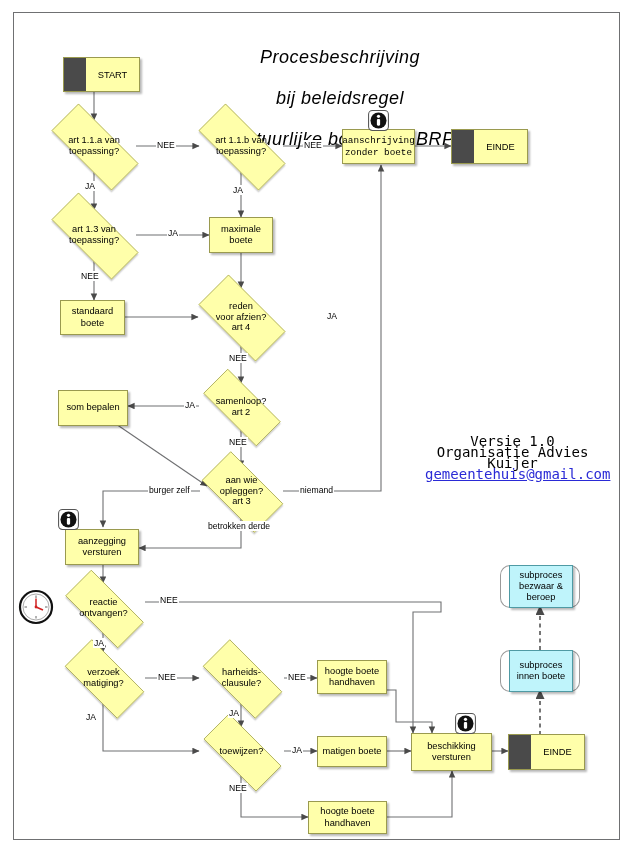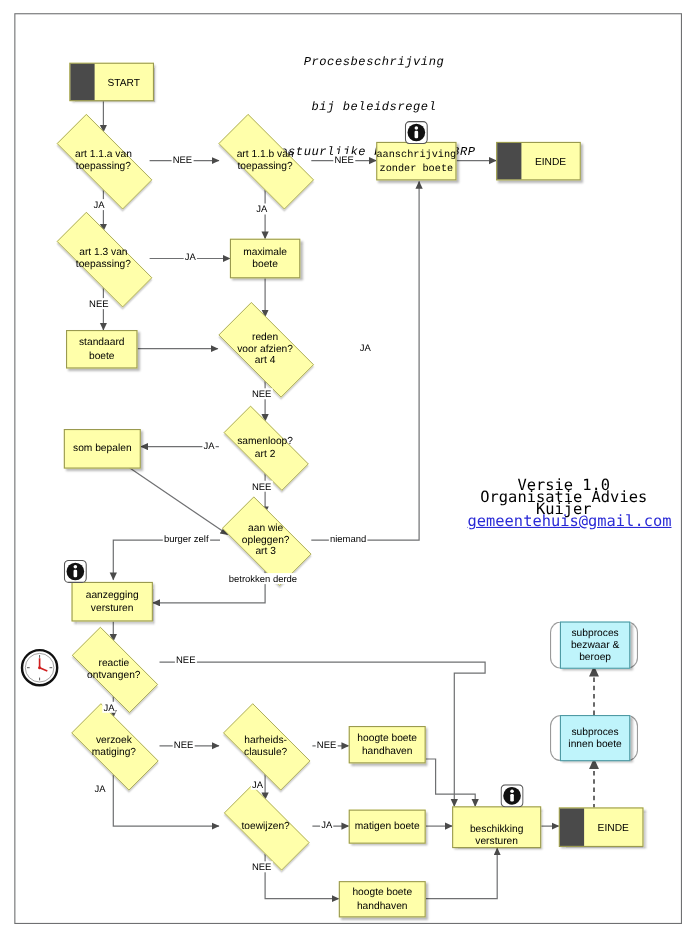--- a/index.html
+++ b/index.html
@@ -12,22 +12,22 @@
   #frame{
     position:absolute;left:13px;top:12px;width:607px;height:828px;
     border:1.5px solid #6f7072;background:#fff;box-sizing:border-box;
   }
   .svg-layer{position:absolute;left:0;top:0;width:633px;height:859px;}
 
   
   #title{
     position:absolute;left:170px;top:26px;width:340px;
     text-align:center;
-    font-family:Liberation Mono, monospace;
-    font-style:italic;font-size:11px;line-height:20.5px;
+    font-family:Liberation Sans, sans-serif;
+    font-style:italic;font-size:18px;line-height:20.5px;
     letter-spacing:0.5px;color:#000;white-space:pre-line;
   }
   #title .ln{display:block;}
 
   
   #credits{
     position:absolute;left:425px;top:436px;width:175px;text-align:center;
     font-family:"DejaVu Sans Mono","Liberation Mono",monospace;
     font-size:14px;line-height:11px;color:#000;
   }
@@ -308,21 +308,21 @@
 
   <div class="proc node" style="left:317px;top:736px;width:70px;height:31px;">
     <span>matigen boete</span>
   </div>
 
   <div class="proc node" style="left:308px;top:801px;width:79px;height:33px;">
     <span>hoogte boete
 handhaven</span>
   </div>
 
-  <div class="proc node" style="left:411px;top:733px;width:81px;height:38px;align-items:flex-end;">
+  <div class="proc node" style="left:411px;top:733px;width:81px;height:38px;">
     <span>beschikking
 versturen</span>
   </div>
   <svg class="info-icon" style="left:455px;top:713px;" viewBox="0 0 22 22" xmlns="http://www.w3.org/2000/svg">
     <rect x="0.6" y="0.6" width="20.8" height="20.8" rx="4" fill="#fff" stroke="#555" stroke-width="1.1"></rect>
     <circle cx="11" cy="11" r="8.4" fill="#111"></circle>
     <circle cx="11" cy="6.6" r="1.7" fill="#fff"></circle>
     <rect x="9.3" y="9.3" width="3.4" height="7.2" rx="1.2" fill="#fff"></rect>
   </svg>
 

